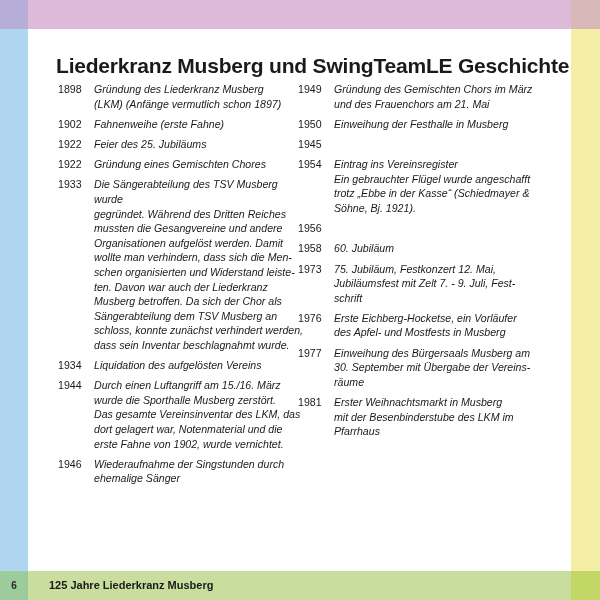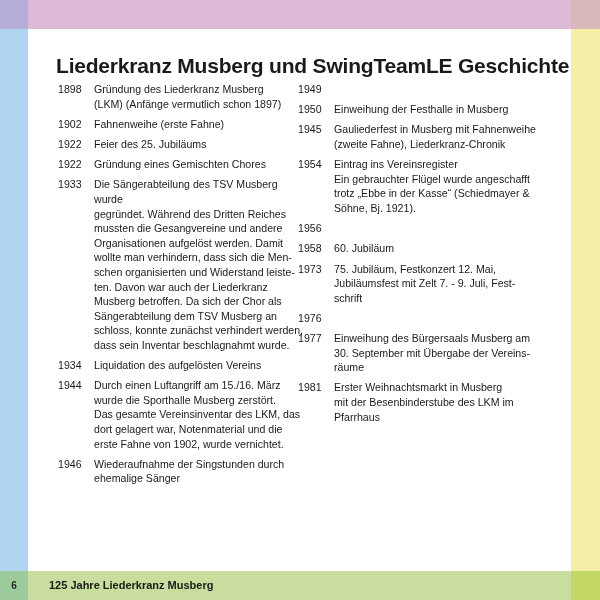--- a/index.html
+++ b/index.html
@@ -21,21 +21,21 @@
               font-size:11px; font-weight:bold; color:#1a1a1a; }
 
   h1 { position:absolute; left:56px; top:54px; margin:0; font-size:21px; font-weight:bold;
        color:#1a1a1a; letter-spacing:-0.2px; white-space:nowrap; }
 
   .col { position:absolute; top:82px; }
   #col-left { left:58px; width:250px; }
   #col-right { left:298px; width:262px; }
   .entry { display:flex; font-size:10.6px; line-height:14.6px; margin-bottom:5.6px; }
   .year { width:36px; flex:none; }
-  .text { flex:1; white-space:pre-line; }
+  .text { flex:1; white-space:pre-line;font-style:italic; }
 </style>
 </head>
 <body>
 
 <div class="band" id="c-tl"></div>
 <div class="band" id="top"></div>
 <div class="band" id="c-tr"></div>
 <div class="band" id="left"></div>
 <div class="band" id="right"></div>
 <div class="band" id="c-bl"></div>
@@ -90,29 +90,29 @@
     </div>
     <div class="entry">
       <span class="year">1946</span>
       <span class="text">Wiederaufnahme der Singstunden durch
 ehemalige Sänger</span>
     </div>
   </div>
 <div class="col" id="col-right">
     <div class="entry">
       <span class="year">1949</span>
+      <span class="text">Gründung des Gemischten Chors im März
+und des Frauenchors am 21. Mai</span>
     </div>
     <div class="entry">
       <span class="year">1950</span>
       <span class="text">Einweihung der Festhalle in Musberg</span>
     </div>
     <div class="entry">
       <span class="year">1945</span>
-      <span class="text">Gauliederfest in Musberg mit Fahnenweihe
-(zweite Fahne), Liederkranz-Chronik</span>
     </div>
     <div class="entry">
       <span class="year">1954</span>
       <span class="text">Eintrag ins Vereinsregister
 Ein gebrauchter Flügel wurde angeschafft
 trotz „Ebbe in der Kasse“ (Schiedmayer &amp;
 Söhne, Bj. 1921).</span>
     </div>
     <div class="entry">
       <span class="year">1956</span>
@@ -122,20 +122,22 @@
       <span class="text">60. Jubiläum</span>
     </div>
     <div class="entry">
       <span class="year">1973</span>
       <span class="text">75. Jubiläum, Festkonzert 12. Mai,
 Jubiläumsfest mit Zelt 7. - 9. Juli, Fest-
 schrift</span>
     </div>
     <div class="entry">
       <span class="year">1976</span>
+      <span class="text">Erste Eichberg-Hocketse, ein Vorläufer
+des Apfel- und Mostfests in Musberg</span>
     </div>
     <div class="entry">
       <span class="year">1977</span>
       <span class="text">Einweihung des Bürgersaals Musberg am
 30. September mit Übergabe der Vereins-
 räume</span>
     </div>
     <div class="entry">
       <span class="year">1981</span>
       <span class="text">Erster Weihnachtsmarkt in Musberg

